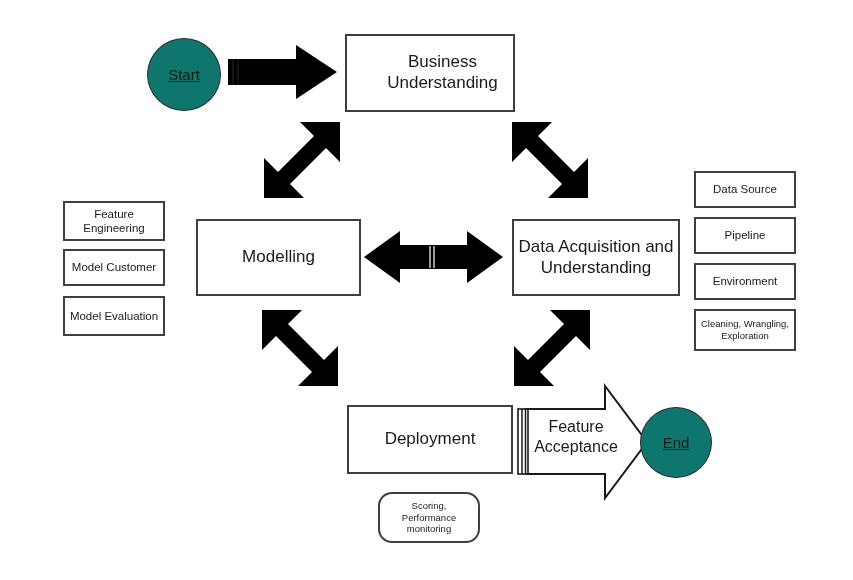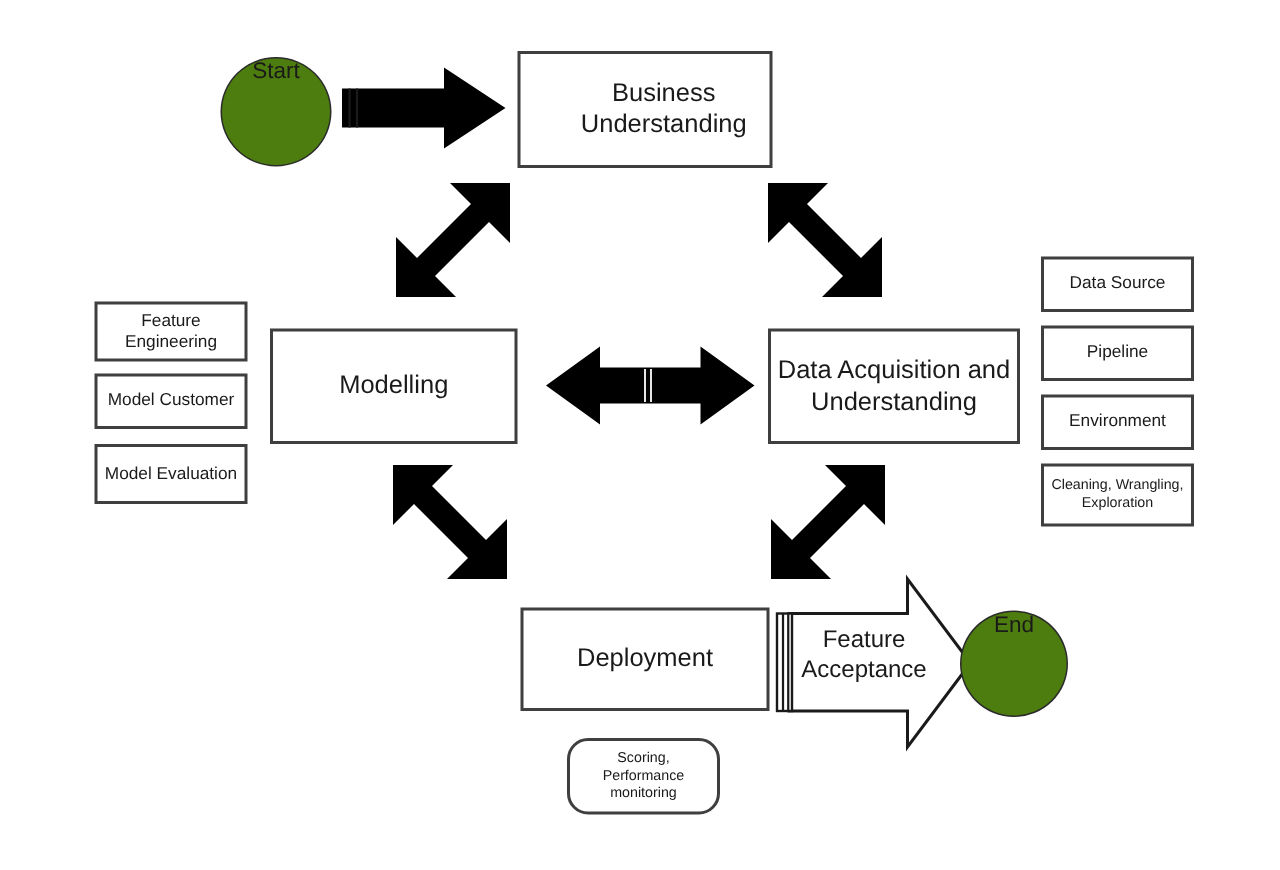--- a/index.html
+++ b/index.html
@@ -37,27 +37,29 @@
   .phase { font-size: 17px; }
 
   
   .attr { font-size: 11.5px; }
   .attr-tiny { font-size: 9.5px; }
 
   
   .circle {
     position: absolute;
     box-sizing: border-box;
-    background: #4d7c0f;
+    background: #0f766e;
     border: 1.6px solid #2b2b2b;
     border-radius: 50%;
     display: flex;
+    align-items: center;
     justify-content: center;
     font-size: 15px;
     color: #1a1a1a;
+    text-decoration: underline;
   }
 
   
   .arrow-layer {
     position: absolute;
     left: 0; top: 0;
     width: 853px;
     height: 580px;
     pointer-events: none;
   }
@@ -133,21 +135,21 @@
   </div>
 
   <div class="node phase" style="left:345px; top:34px; width:170px; height:78px;padding-left:25px;">
     <span class="label">Business Understanding</span>
   </div>
 
   <div class="node phase" style="left:512px; top:219px; width:168px; height:77px;">
     <span class="label">Data Acquisition and Understanding</span>
   </div>
 
-  <div class="node phase" style="left:180px; top:219px; width:165px; height:77px;align-items:center;">
+  <div class="node phase" style="left:196px; top:219px; width:165px; height:77px;align-items:center;">
     <span class="label">Modelling</span>
   </div>
 
   <div class="node phase" style="left:347px; top:405px; width:166px; height:69px;">
     <span class="label">Deployment</span>
   </div>
 
   <div class="node attr" style="left:63px; top:201px; width:102px; height:40px;">
     <span class="label">Feature Engineering</span>
   </div>

